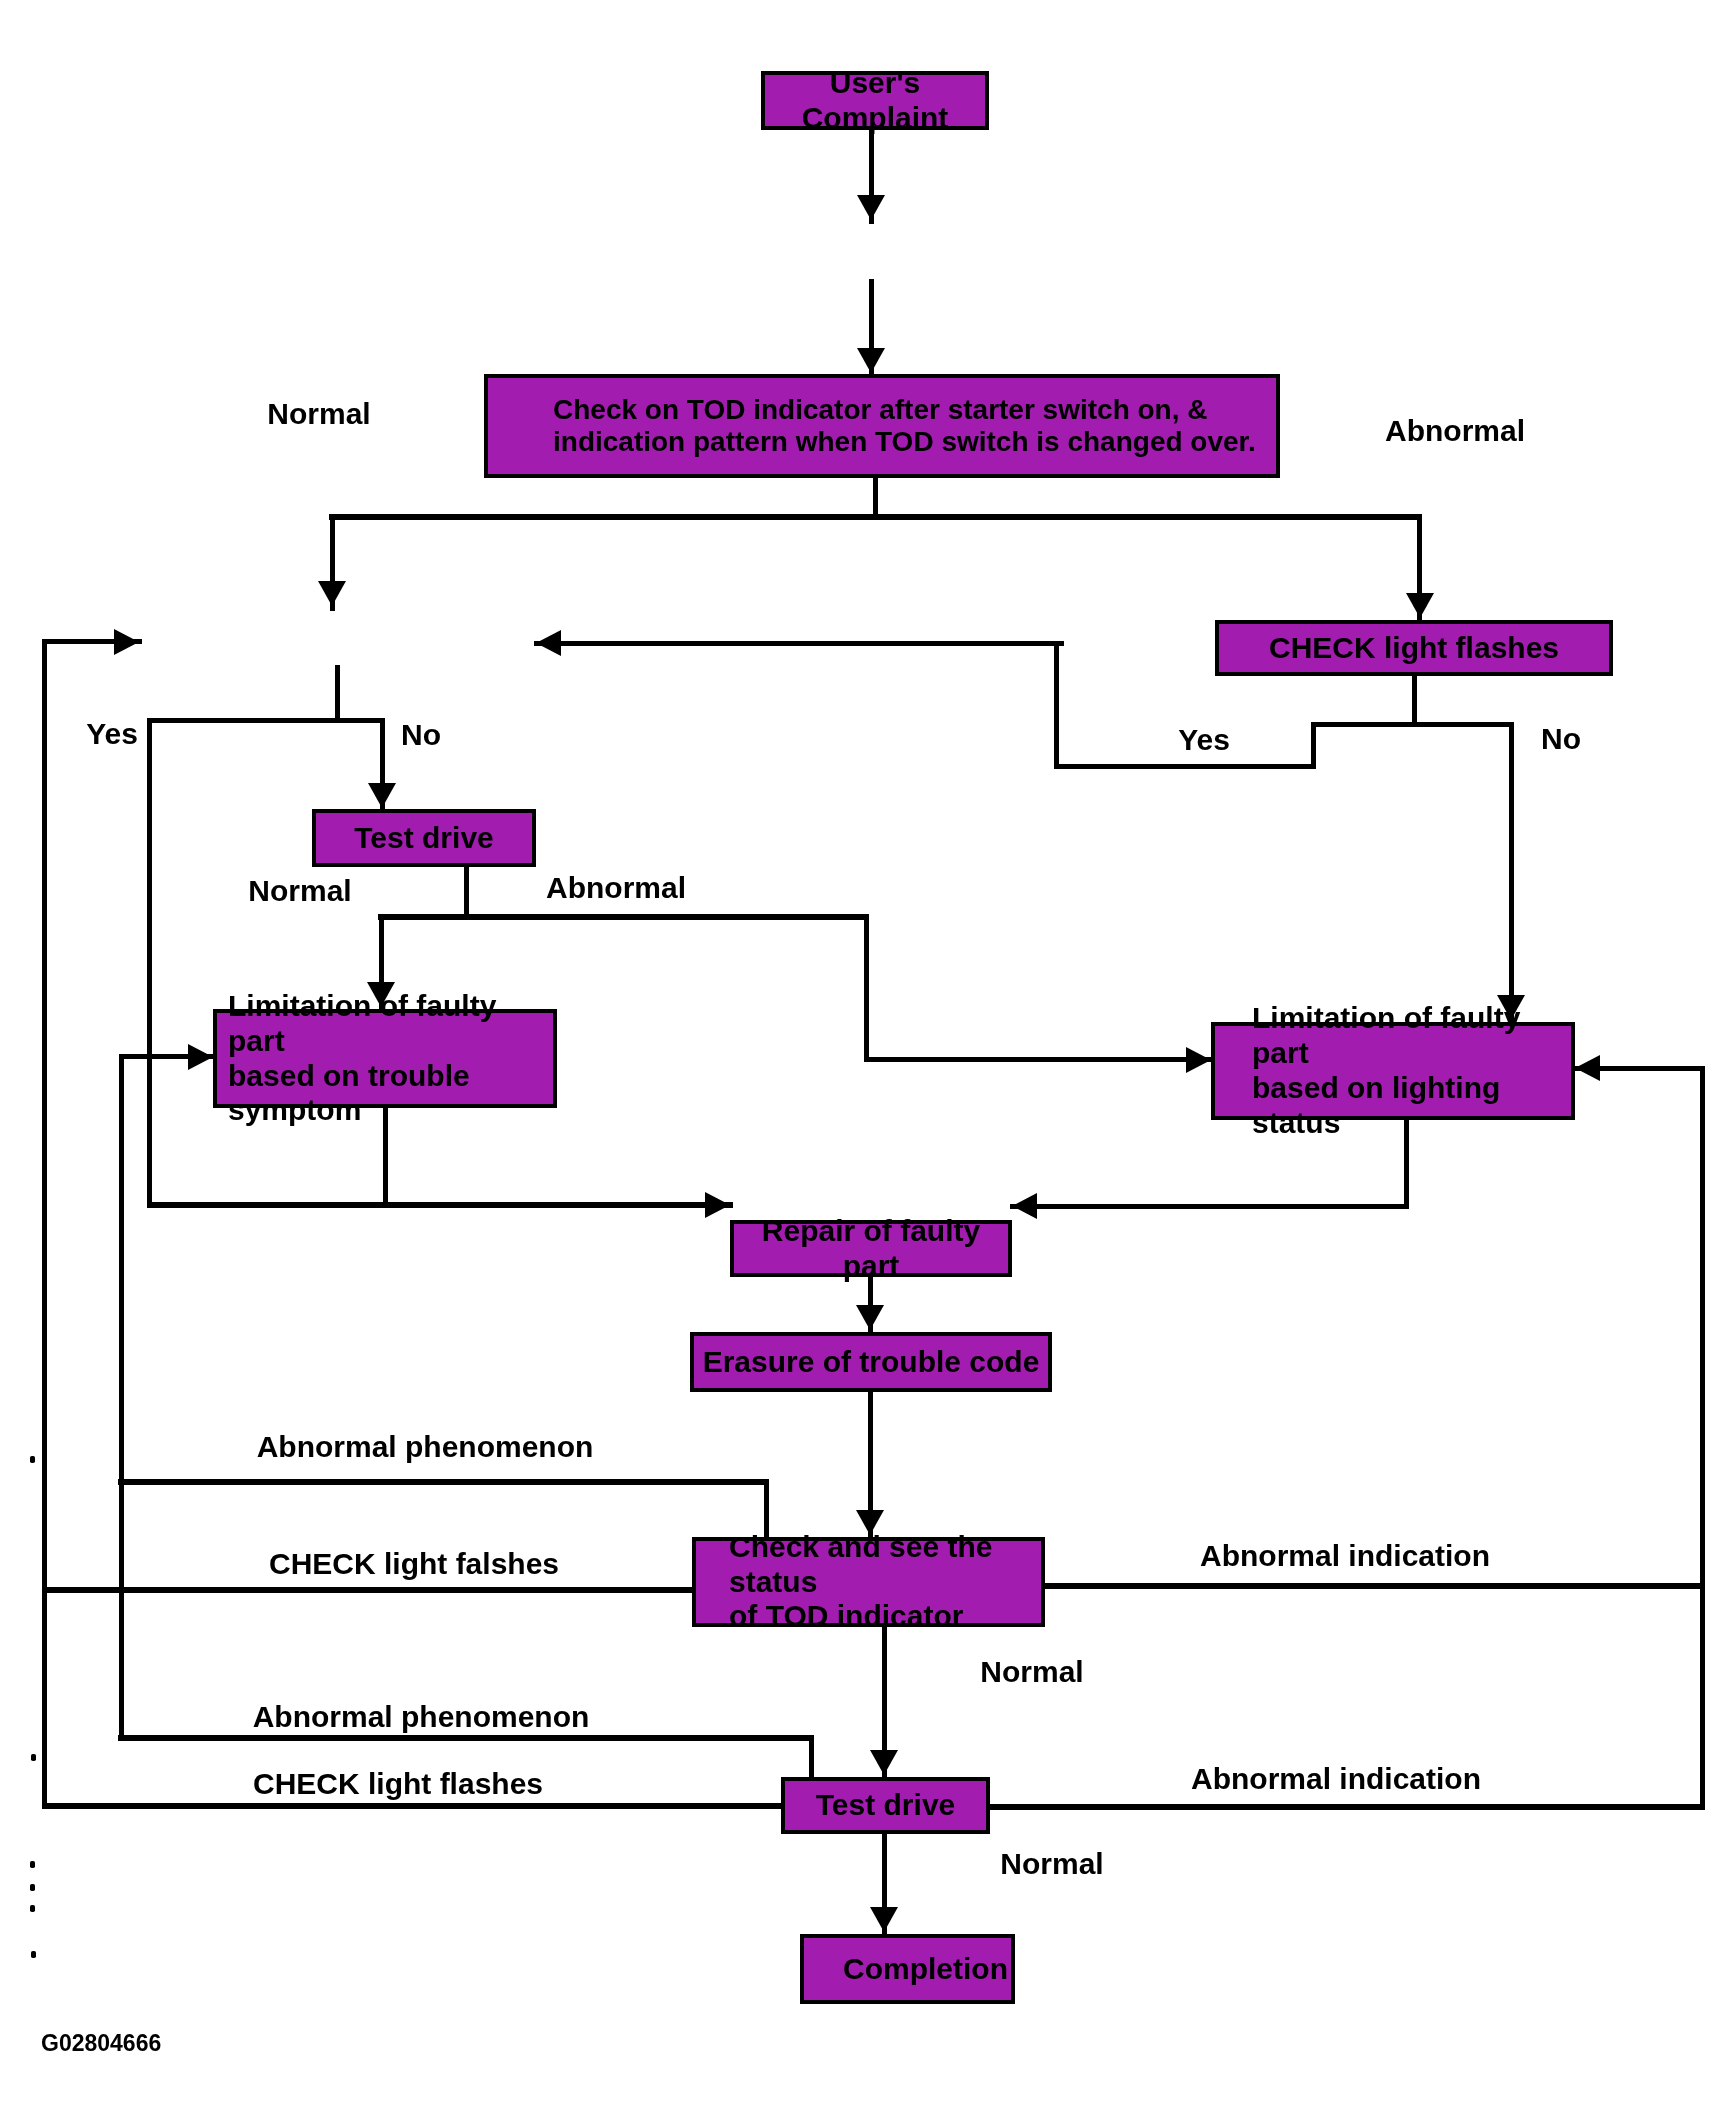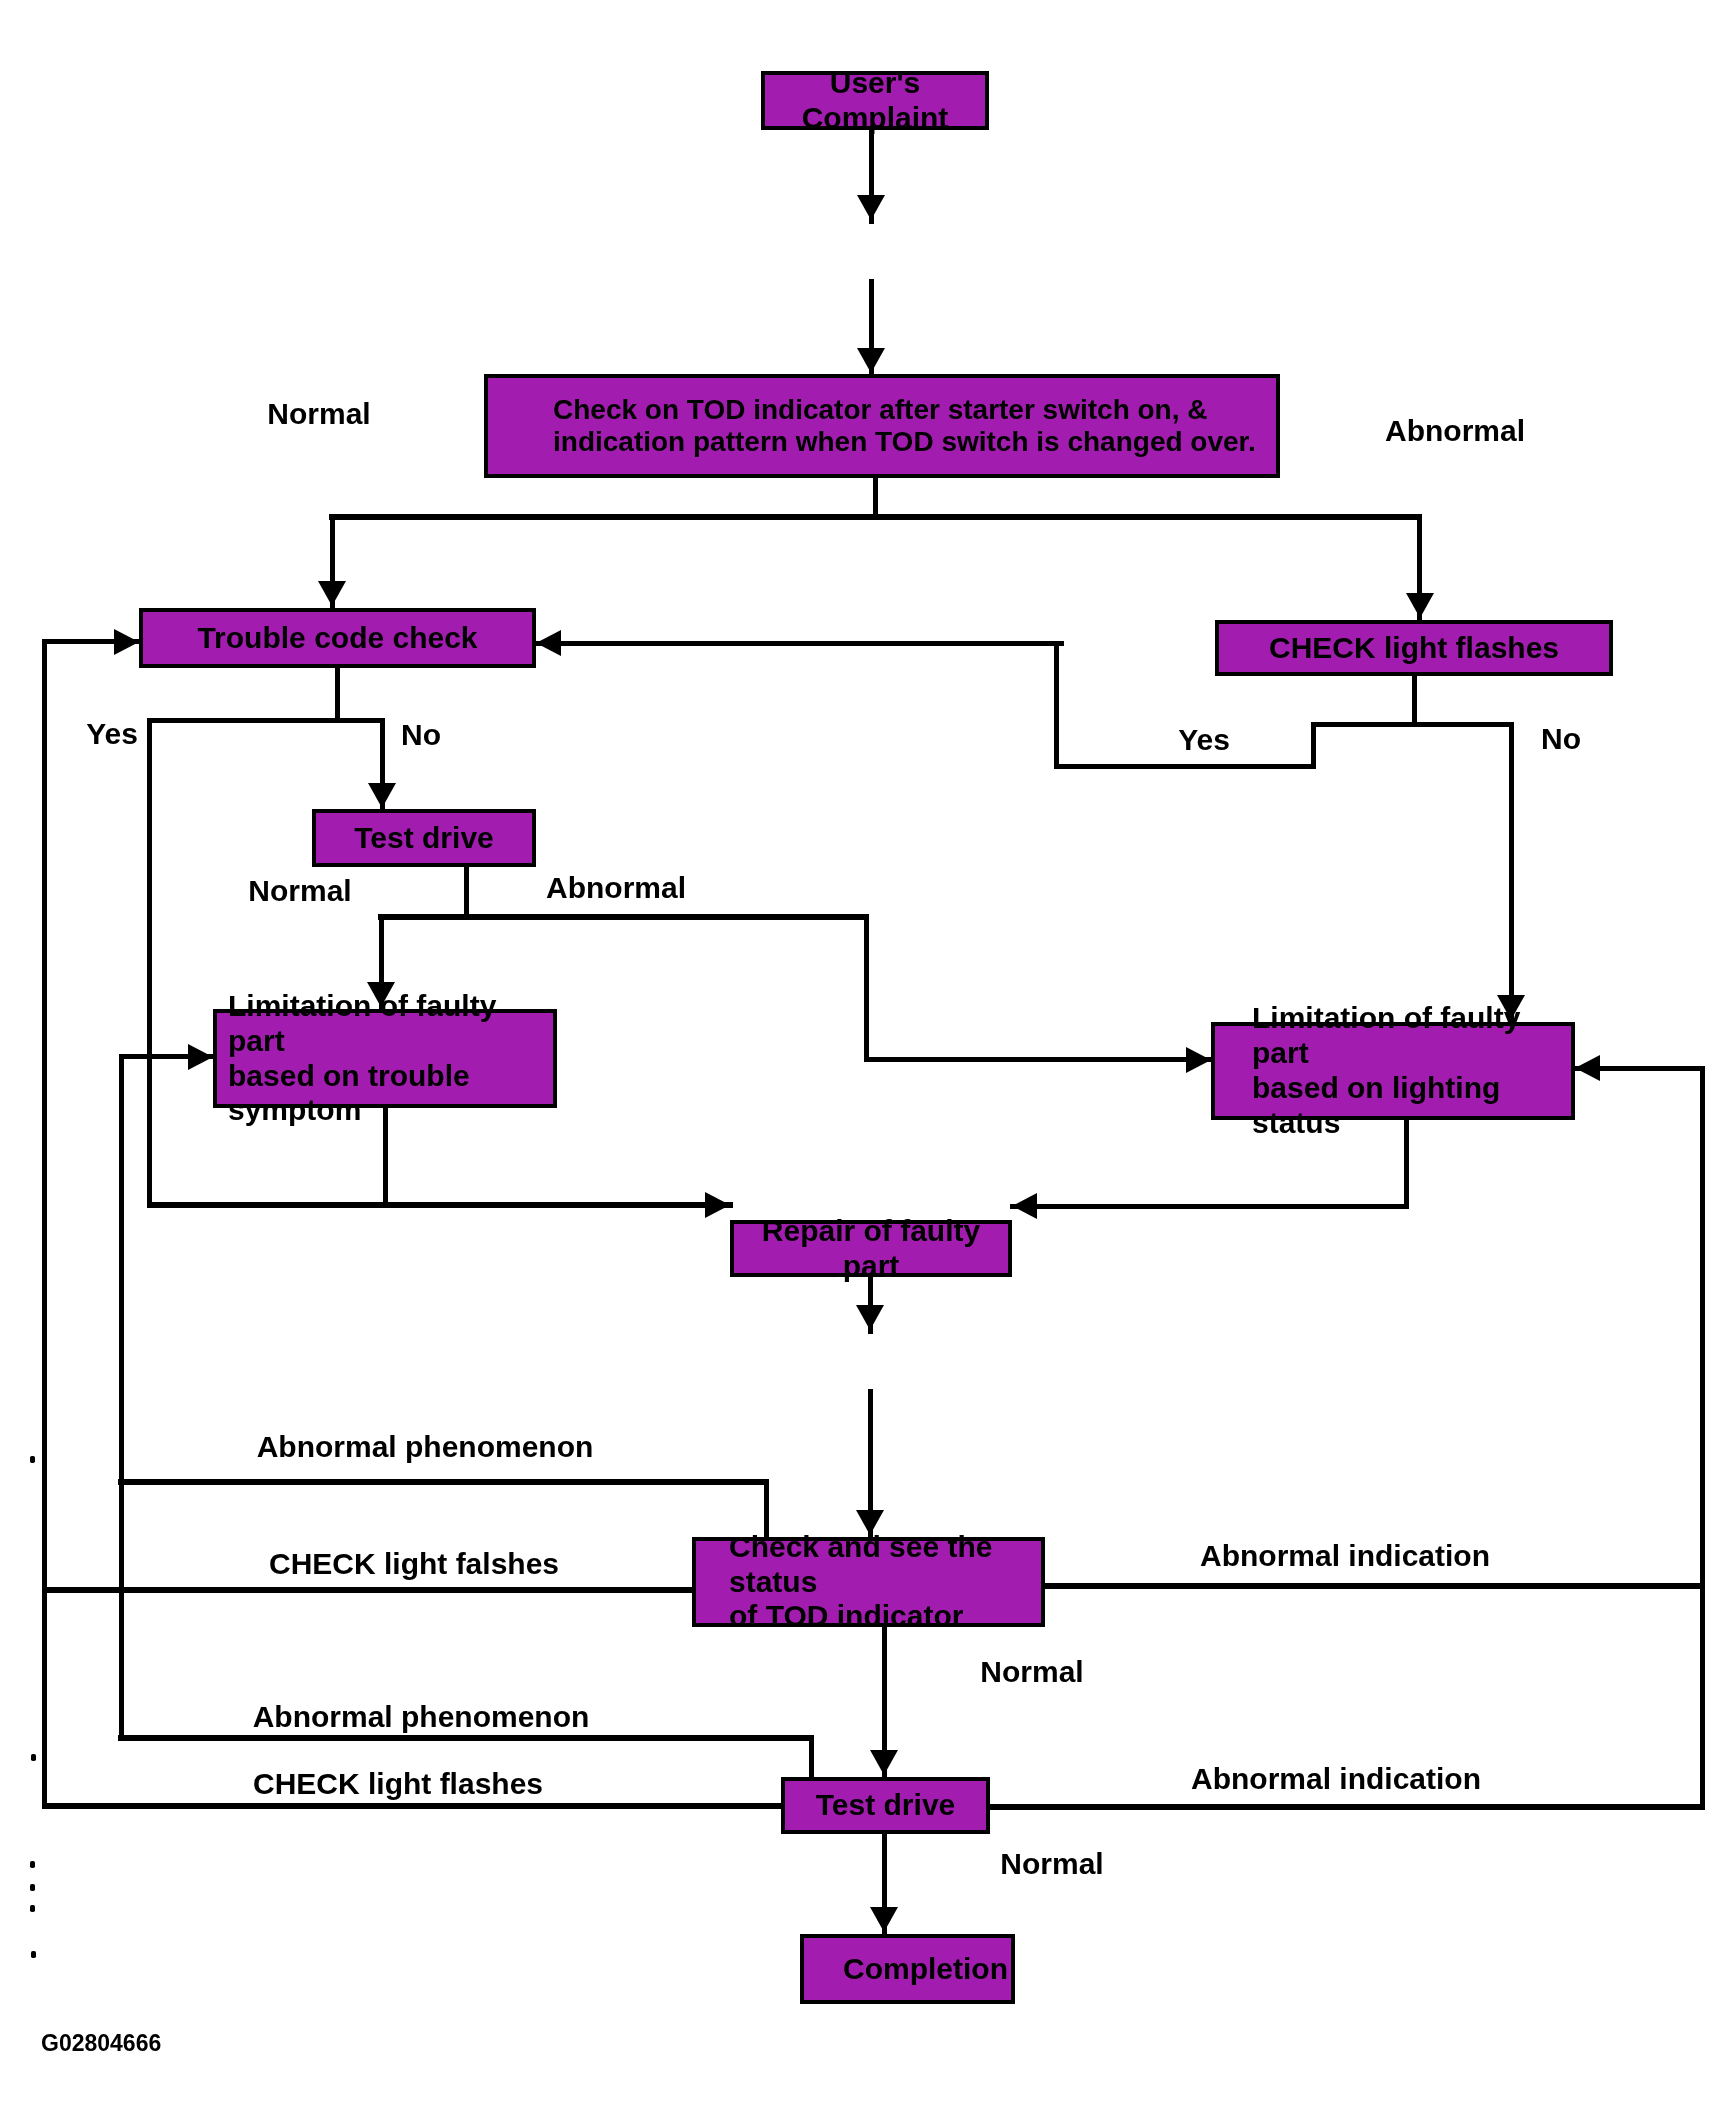--- a/index.html
+++ b/index.html
@@ -91,28 +91,28 @@
     <div class="arrow down" style="left: 856px; top: 1305px;"></div>
     <div class="arrow down" style="left: 856px; top: 1510px;"></div>
     <div class="arrow right" style="left: 188px; top: 1044px;"></div>
     <div class="arrow right" style="left: 114px; top: 629px;"></div>
     <div class="arrow left" style="left: 1575px; top: 1055px;"></div>
     <div class="arrow down" style="left: 870px; top: 1750px;"></div>
     <div class="arrow down" style="left: 870px; top: 1907px;"></div>
     <div class="node center" style="left: 761px; top: 71px; width: 228px; height: 59px;"><span>User's Complaint</span></div>
     <div class="node left" style="left: 484px; top: 374px; width: 796px; height: 104px; padding-left: 65px; font-size: 28px;"><span>Check on TOD indicator after starter switch on, &amp;
 indication pattern when TOD switch is changed over.</span></div>
-    <div class="node center" style="left: 139px; top: 608px; width: 397px; height: 60px;"><span>Trouble code check</span></div>
     <div class="node center" style="left: 1215px; top: 620px; width: 398px; height: 56px;"><span>CHECK light flashes</span></div>
     <div class="node center" style="left: 312px; top: 809px; width: 224px; height: 58px;"><span>Test drive</span></div>
     <div class="node left" style="left: 213px; top: 1009px; width: 344px; height: 99px; padding-left: 11px;"><span>Limitation of faulty part
 based on trouble symptom</span></div>
     <div class="node left" style="left: 1211px; top: 1022px; width: 364px; height: 98px; padding-left: 37px;"><span>Limitation of faulty part
 based on lighting status</span></div>
     <div class="node center" style="left: 730px; top: 1220px; width: 282px; height: 57px;"><span>Repair of faulty part</span></div>
+    <div class="node center" style="left: 690px; top: 1332px; width: 362px; height: 60px;"><span>Erasure of trouble code</span></div>
     <div class="node left" style="left: 692px; top: 1537px; width: 353px; height: 90px; padding-left: 33px;"><span>Check and see the status
 of TOD indicator</span></div>
     <div class="node center" style="left: 781px; top: 1777px; width: 209px; height: 57px;"><span>Test drive</span></div>
     <div class="node center" style="left: 800px; top: 1934px; width: 215px; height: 70px; padding-left: 36px;"><span>Completion</span></div>
     <div class="edge-label" style="left: 319px; top: 414px;">Normal</div>
     <div class="edge-label" style="left: 1455px; top: 431px;">Abnormal</div>
     <div class="edge-label" style="left: 112px; top: 734px;">Yes</div>
     <div class="edge-label" style="left: 421px; top: 735px;">No</div>
     <div class="edge-label" style="left: 1204px; top: 740px;">Yes</div>
     <div class="edge-label" style="left: 1561px; top: 739px;">No</div>

